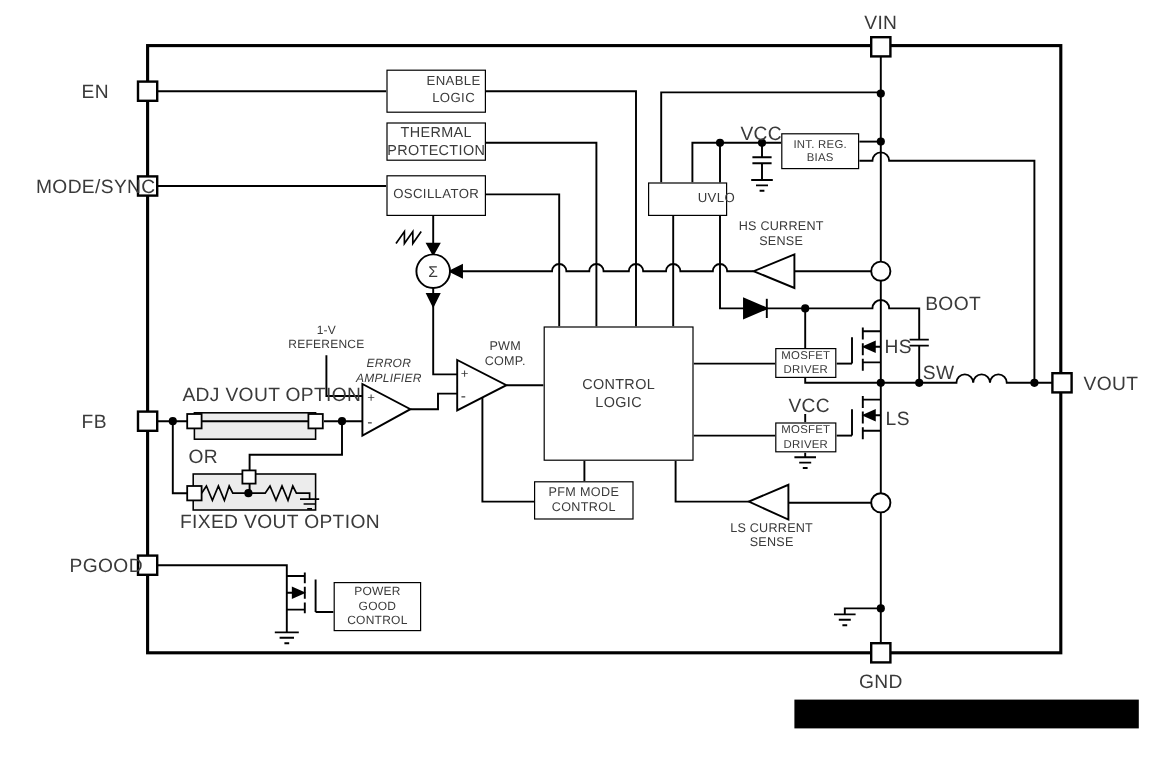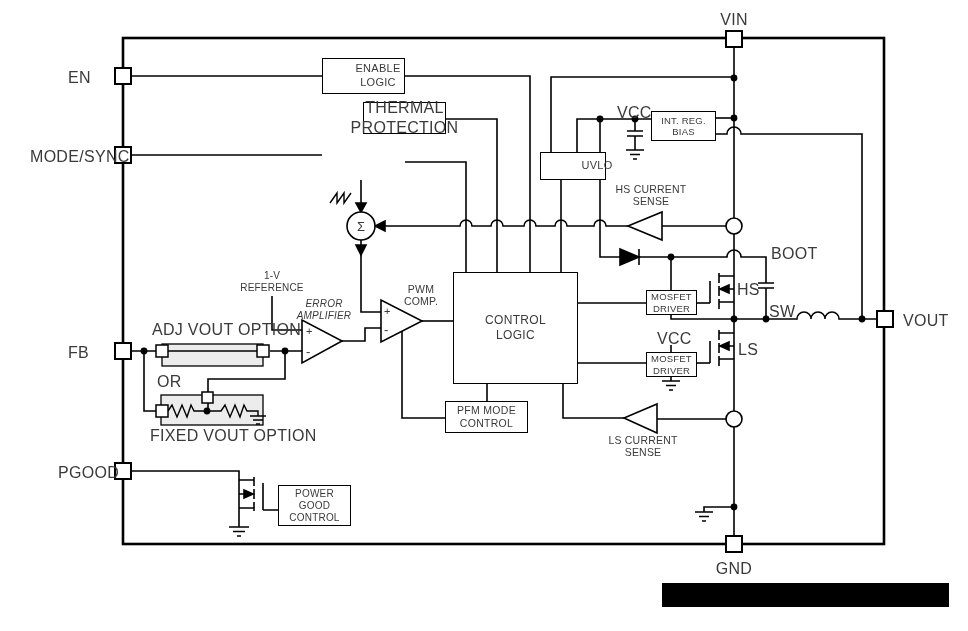--- a/index.html
+++ b/index.html
@@ -156,23 +156,26 @@
       <text x="306" y="356" font-size="13">-</text>
       <text x="384" y="315" font-size="11">+</text>
       <text x="384" y="334" font-size="13">-</text>
     </g>
   </svg>
 
   <div class="blk" style="left:322px;top:58px;width:83px;height:36px;padding-left:29px;">
     <span class="line">ENABLE</span>
     <span class="line">LOGIC</span>
   </div>
-  <div class="blk" style="left:322px;top:102px;width:83px;height:32px;font-size:16px;margin-left:41px;">
+  <div class="blk" style="left:322px;top:102px;width:83px;height:32px;font-size:12px;">
     <span class="line">THERMAL</span>
     <span class="line">PROTECTION</span>
+  </div>
+  <div class="blk" style="left:322px;top:146px;width:83px;height:34px;">
+    <span class="line">OSCILLATOR</span>
   </div>
   <div class="blk" style="left:540px;top:152px;width:66px;height:28px;padding-left:48px;">
     <span class="line">UVLO</span>
   </div>
   <div class="blk small" style="left:651px;top:111px;width:65px;height:30px;">
     <span class="line">INT. REG.</span>
     <span class="line">BIAS</span>
   </div>
   <div class="blk" style="left:453px;top:272px;width:125px;height:112px;font-size:12px;">
     <span class="line">CONTROL</span>

